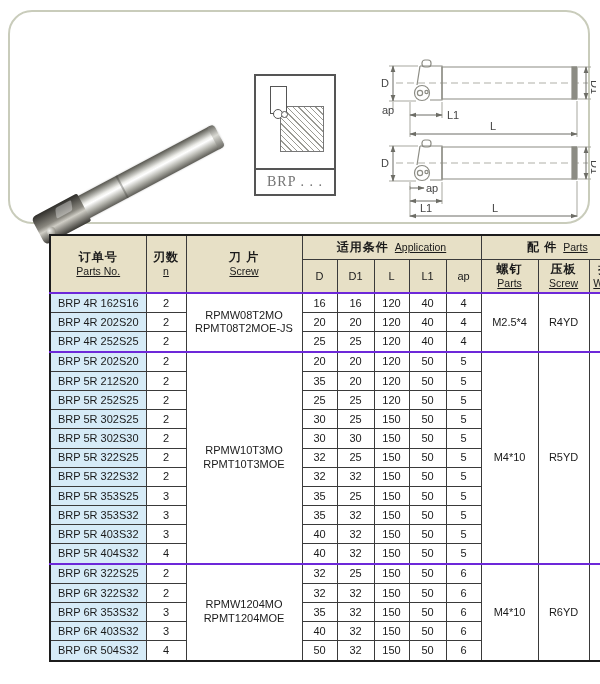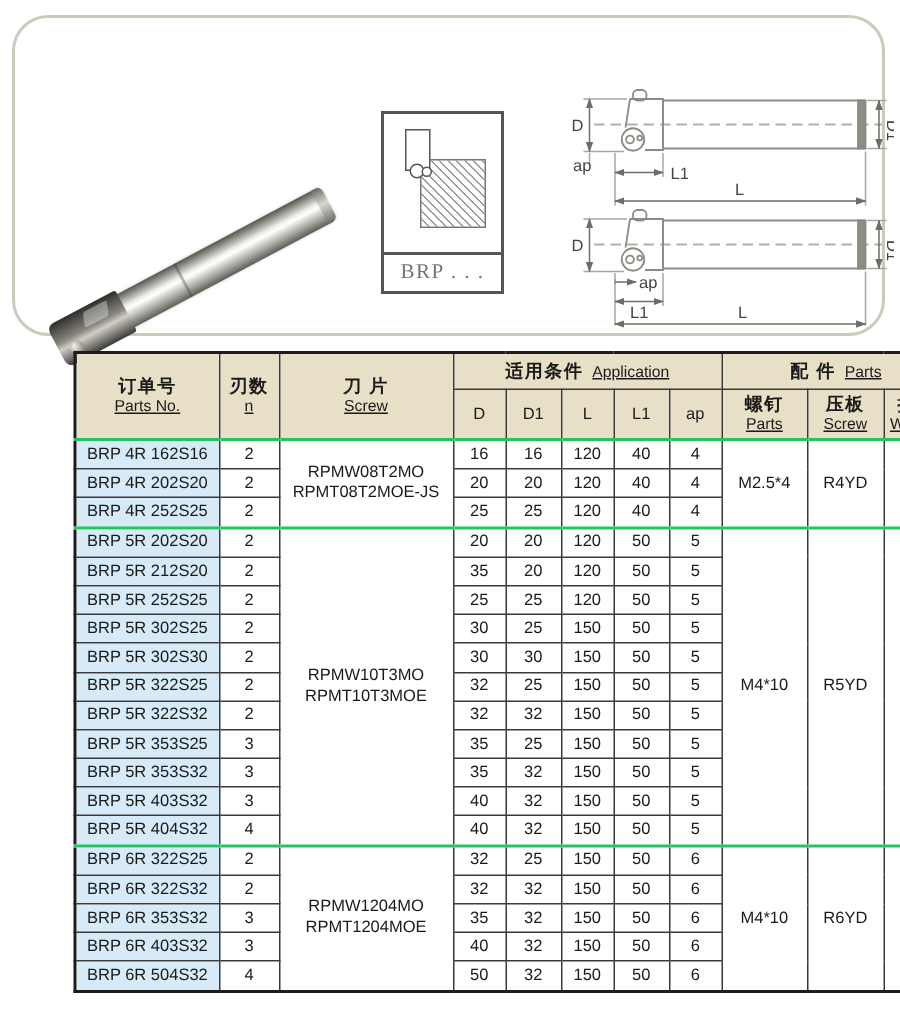--- a/index.html
+++ b/index.html
@@ -82,21 +82,21 @@
     padding:0;line-height:1.15;overflow:hidden;white-space:nowrap;
   }
   table.spec thead th{background:#e7e0c6;font-weight:normal;}
   .hdr-cn{font-size:12px;font-weight:bold;letter-spacing:1px;}
   .hdr-en{font-size:10.5px;text-decoration:underline;}
   .hdr-inline .hdr-en{margin-left:6px;letter-spacing:0;}
   tr.hdr-group th{height:23px;}
   tr.hdr-sub th{height:32px;}
   tbody td{height:18.2px;background:#fff;}
   tbody td.c-order{background:#d6ebf7;}
-  tbody tr.group-start td{border-top:2px solid #22c55e;}
+  tbody tr.group-start td{border-top:2px solid #6d28d9;}
   td.c-insert div{line-height:1.25;}
 </style>
 </head>
 <body>
 
 <div class="frame">
 
   <div class="photo">
     <div class="tool-bar">
       <div class="seam"></div>

